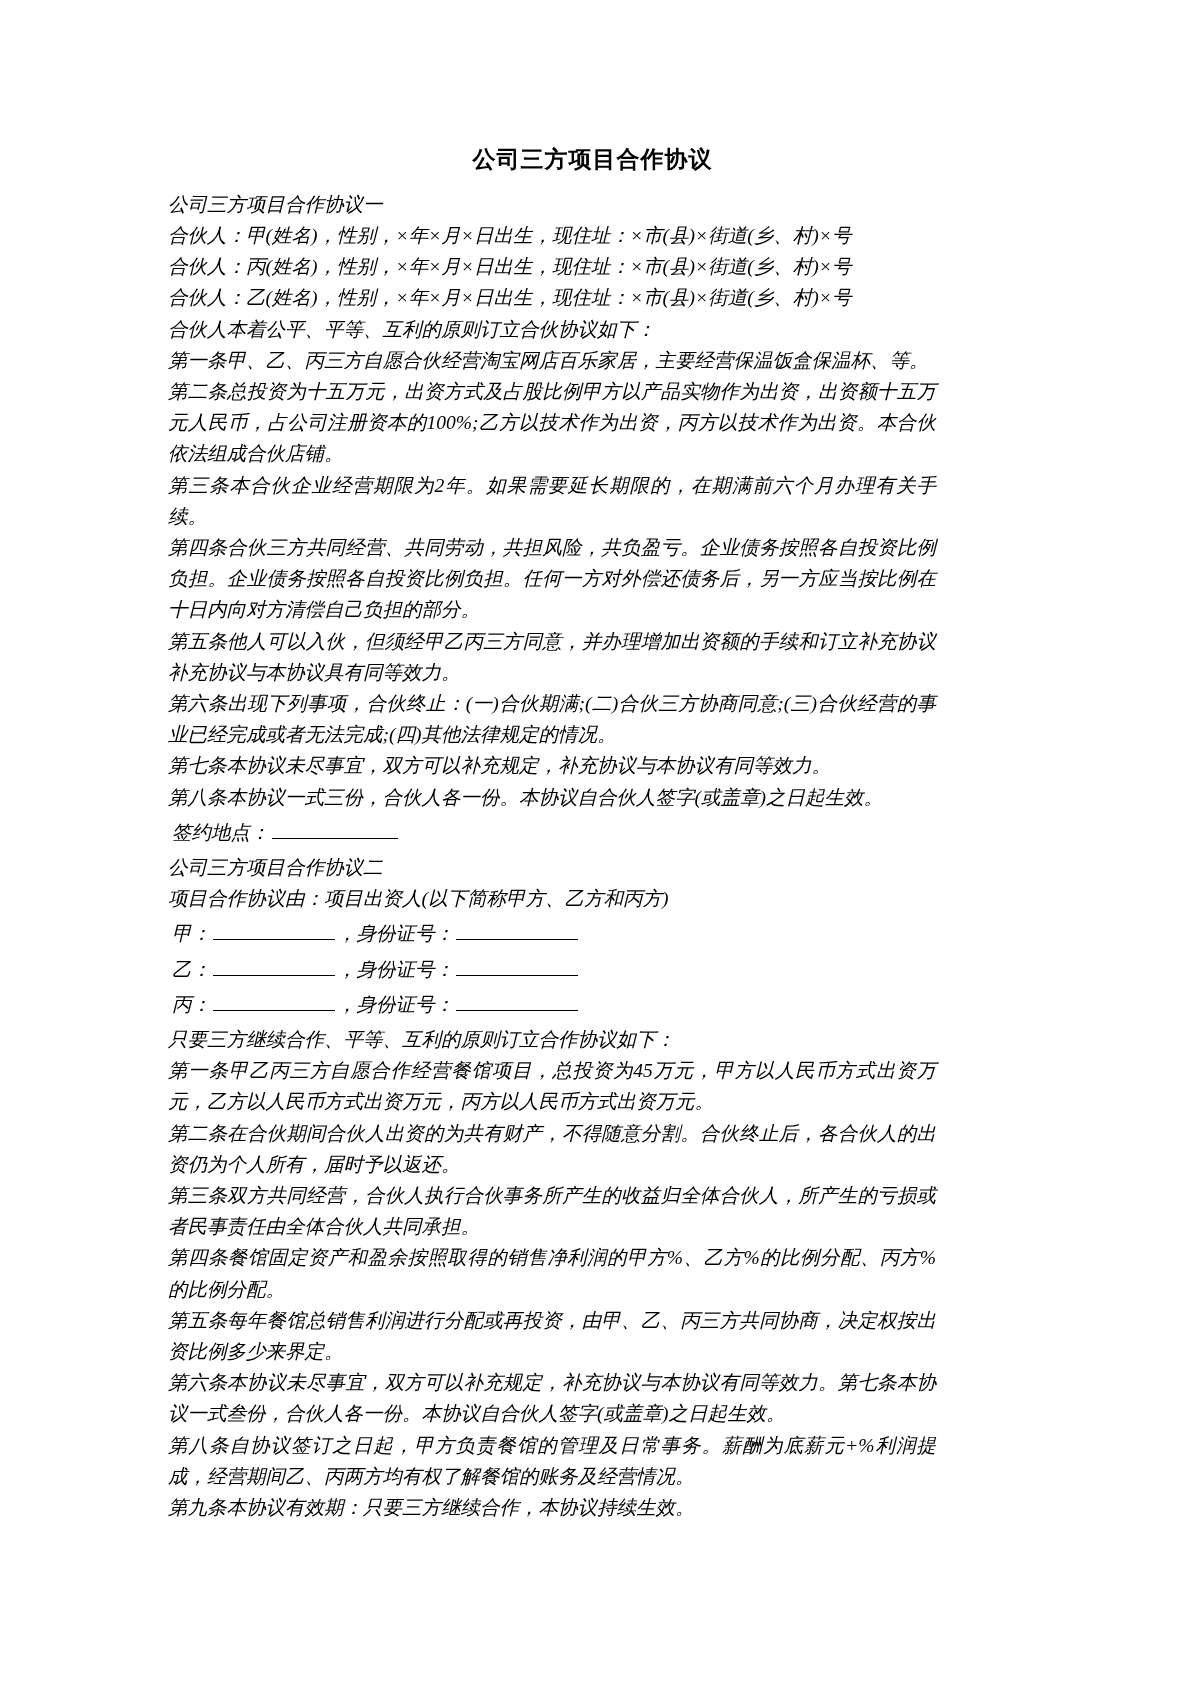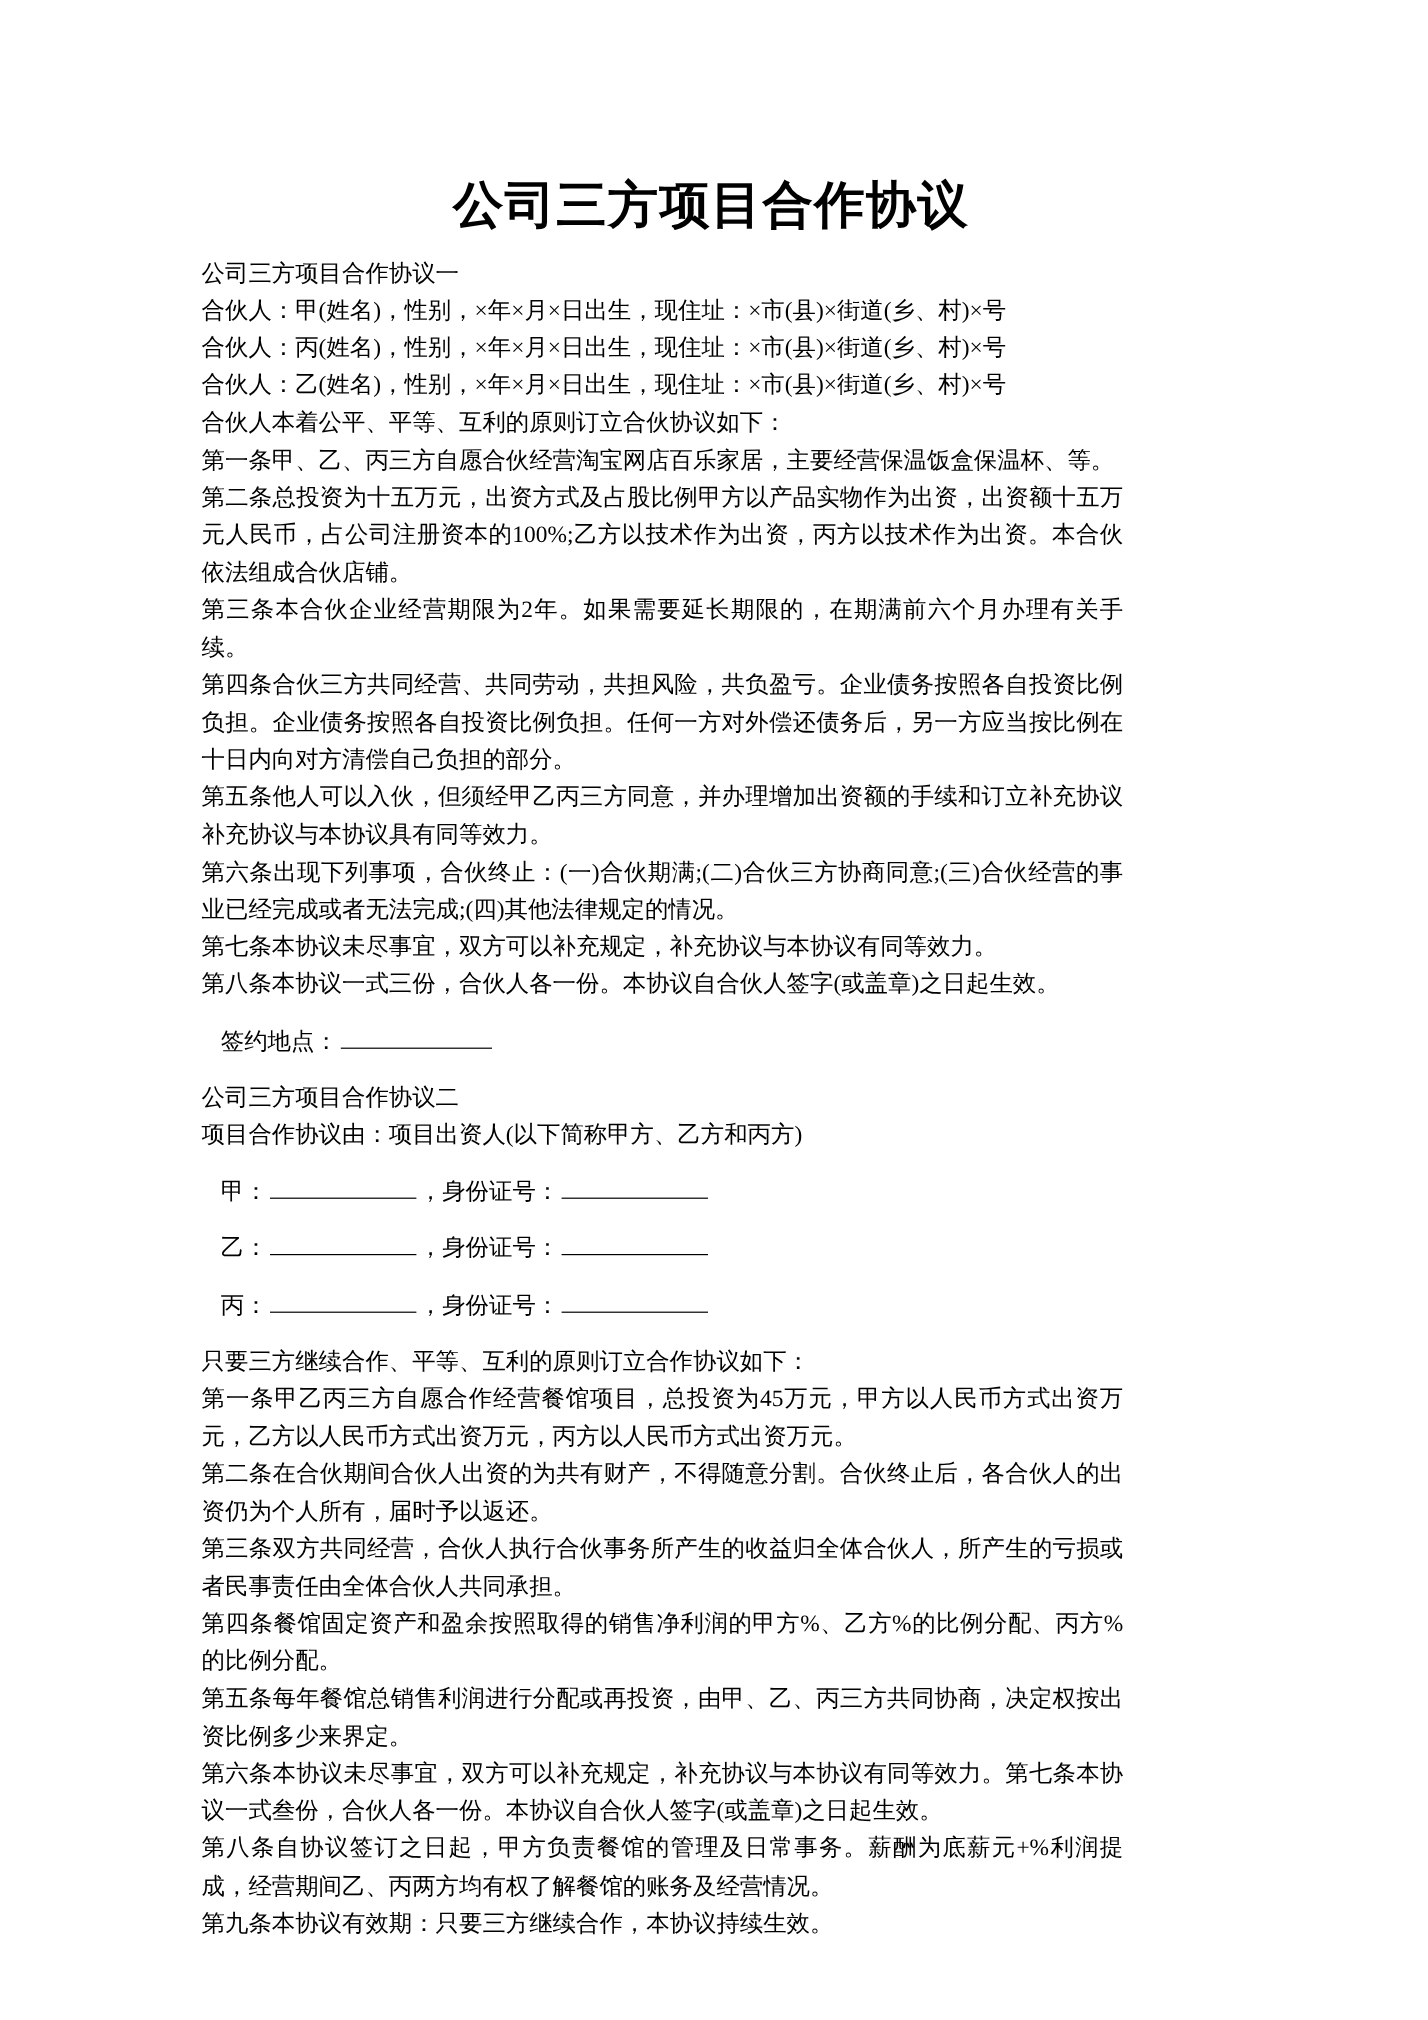--- a/index.html
+++ b/index.html
@@ -17,54 +17,55 @@
   }
   .page {
     position: relative;
     width: 1190px;
     height: 1683px;
     background: #ffffff;
     box-sizing: border-box;
     padding: 146px 255px 0 168px;
   }
   .doc-title {
-    font-size: 42px;
+    font-size: 23px;
     font-weight: bold;
     text-align: center;
     letter-spacing: 1px;
     margin: 0 0 14px 0;
     line-height: 1.25;
     
     margin-left: -6px;
     margin-right: -88px;
   }
   .body-block {
     width: 768px;
     font-size: 19.5px;
     line-height: 31.2px;
     text-align: justify;
     text-justify: inter-character;
+    font-style: italic;
   }
   .para {
     margin: 0;
     text-indent: 0;
     word-break: break-all;
   }
   .blank {
     display: inline-block;
     border-bottom: 1px solid #000;
     height: 0.95em;
     vertical-align: baseline;
     margin: 0 2px;
   }
   .blank.w-sign  { width: 126px; }
   .blank.w-name  { width: 122px; }
   .blank.w-id    { width: 122px; }
   .fill-line {
-    margin: 16px;
+    margin: 4px;
     white-space: nowrap;
   }
 </style>
 </head>
 <body>
 
 <div class="page">
 
   <h1 class="doc-title">公司三方项目合作协议</h1>
 

